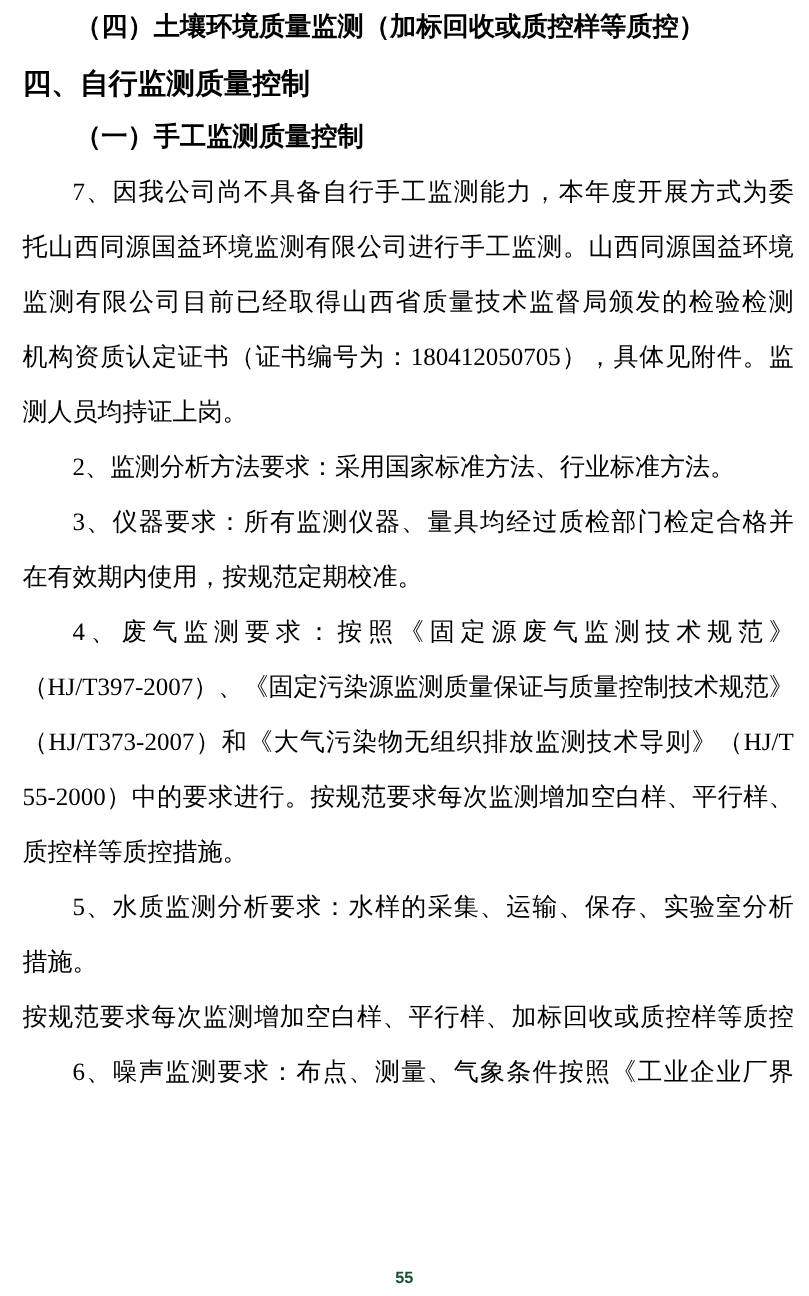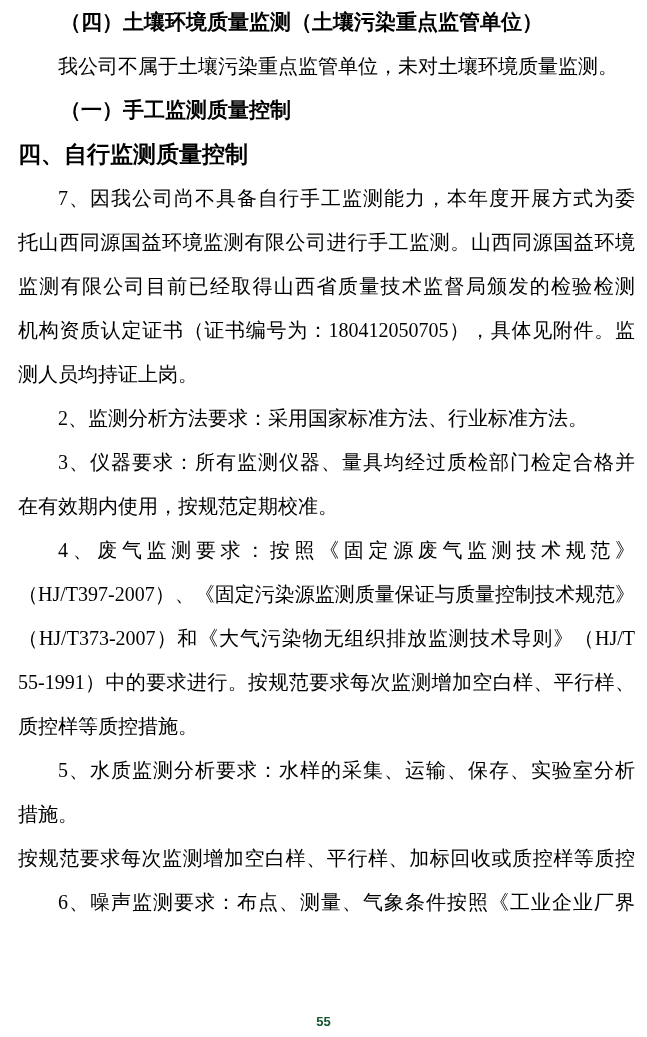--- a/index.html
+++ b/index.html
@@ -57,36 +57,35 @@
     font-size: 13px;
     font-weight: bold;
     color: #14532d;
   }
 </style>
 </head>
 <body>
 
 <div class="page">
   <div class="content" id="content">
-      <div class="line h2">（四）土壤环境质量监测（土壤污染重点监管单位）</div>
-      <div class="line body-indent">我公司不属于土壤污染重点监管单位，未对土壤环境质量监测。</div>
+      <div class="line h2">（四）土壤环境质量监测（加标回收或质控样等质控）</div>
+      <div class="line h1">四、自行监测质量控制</div>
       <div class="line h2">（一）手工监测质量控制</div>
-      <div class="line h1">四、自行监测质量控制</div>
       <div class="line body-indent-justify">7、因我公司尚不具备自行手工监测能力，本年度开展方式为委</div>
       <div class="line body-justify">托山西同源国益环境监测有限公司进行手工监测。山西同源国益环境</div>
       <div class="line body-justify">监测有限公司目前已经取得山西省质量技术监督局颁发的检验检测</div>
       <div class="line body-justify">机构资质认定证书（证书编号为：180412050705），具体见附件。监</div>
       <div class="line body">测人员均持证上岗。</div>
       <div class="line body-indent">2、监测分析方法要求：采用国家标准方法、行业标准方法。</div>
       <div class="line body-indent-justify">3、仪器要求：所有监测仪器、量具均经过质检部门检定合格并</div>
       <div class="line body">在有效期内使用，按规范定期校准。</div>
       <div class="line body-indent-justify">4、废气监测要求：按照《固定源废气监测技术规范》</div>
       <div class="line body-justify">（HJ/T397-2007）、《固定污染源监测质量保证与质量控制技术规范》</div>
       <div class="line body-justify">（HJ/T373-2007）和《大气污染物无组织排放监测技术导则》（HJ/T</div>
-      <div class="line body-justify">55-1991）中的要求进行。按规范要求每次监测增加空白样、平行样、</div>
+      <div class="line body-justify">55-2000）中的要求进行。按规范要求每次监测增加空白样、平行样、</div>
       <div class="line body">质控样等质控措施。</div>
       <div class="line body-indent-justify">5、水质监测分析要求：水样的采集、运输、保存、实验室分析</div>
       <div class="line body">措施。</div>
       <div class="line body-justify">按规范要求每次监测增加空白样、平行样、加标回收或质控样等质控</div>
       <div class="line body-indent-justify">6、噪声监测要求：布点、测量、气象条件按照《工业企业厂界</div>
     </div>
   <div class="footer">
     <span>55</span>
   </div>
 </div>

